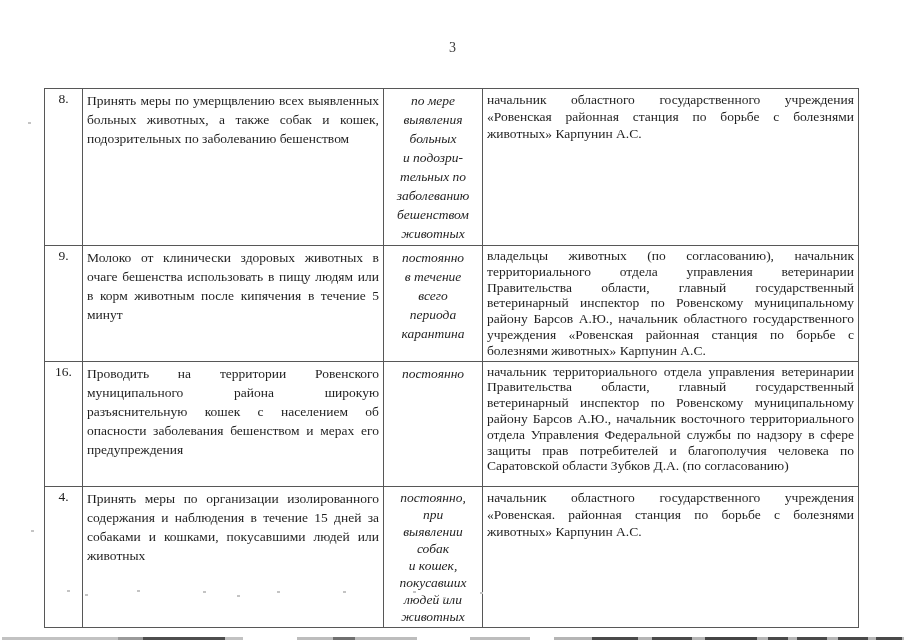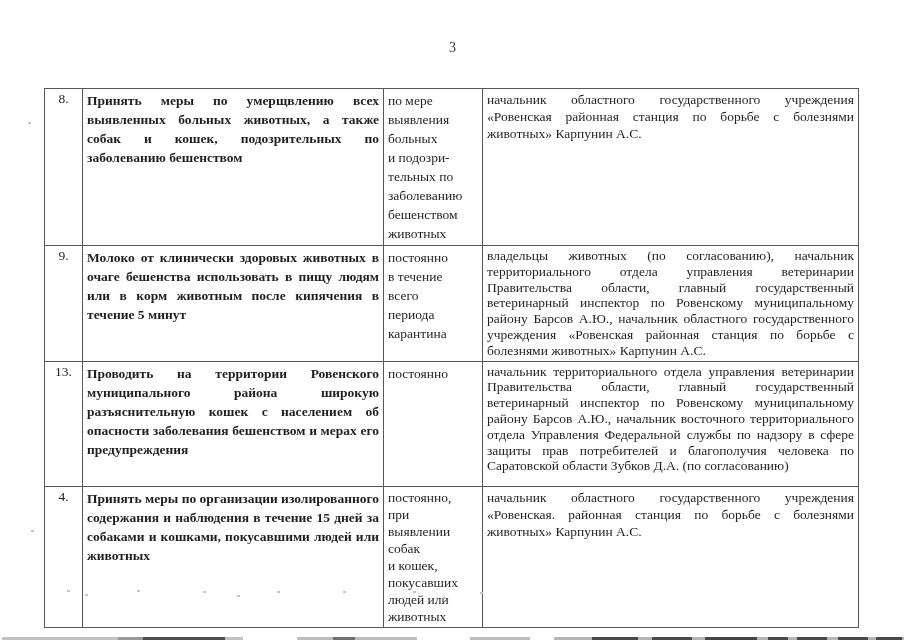--- a/index.html
+++ b/index.html
@@ -16,22 +16,22 @@
     position:absolute;left:44px;top:88px;width:814px;
     border-collapse:collapse;table-layout:fixed;
     border:1px solid #575757;
   }
   table.doc td{
     border:1px solid #575757;vertical-align:top;
     font-size:13.5px;padding:2px 4px;overflow:hidden;
   }
   tr.r0{height:139px;} tr.r1{height:110px;} tr.r2{height:125px;} tr.r3{height:126px;}
   td.numcell{text-align:center;padding-top:3px;}
-  td.measure{text-align:justify;line-height:19px;padding:3px 4px 2px 6px;font-weight:bold;}
-  td.timing{line-height:19px;white-space:pre-line;padding-top:3px;}
+  td.measure{text-align:justify;line-height:19px;padding:3px 4px 2px 6px;}
+  td.timing{text-align:center;line-height:19px;white-space:pre-line;padding-top:3px;font-style:italic;}
   td.timing.tight{line-height:17px;}
   td.resp{text-align:justify;line-height:15.8px;padding:3px 5px 2px 5px;margin-left:27px;}
   td.resp.loose{line-height:17px;}
   .artifact-bar{position:absolute;top:637px;height:3px;}
   .speck{position:absolute;width:3px;height:2px;background:#c4c4c4;}
 </style>
 </head>
 <body>
 
 <div class="page">
@@ -63,21 +63,21 @@
       <td class="numcell">9.</td>
       <td class="measure">Молоко от клинически здоровых животных в очаге бешенства использовать в пищу людям или в корм животным после кипячения в течение 5 минут</td>
       <td class="timing">постоянно
 в течение
 всего
 периода
 карантина</td>
       <td class="resp">владельцы животных (по согласованию), начальник территориального отдела управления ветеринарии Правительства области, главный государственный ветеринарный инспектор по Ровенскому муниципальному району Барсов А.Ю., начальник областного государственного учреждения «Ровенская районная станция по борьбе с болезнями животных» Карпунин А.С.</td>
     </tr>
     <tr class="r2">
-      <td class="numcell">13.</td>
+      <td class="numcell">16.</td>
       <td class="measure">Проводить на территории Ровенского муниципального района широкую разъяснительную кошек с населением об опасности заболевания бешенством и мерах его предупреждения</td>
       <td class="timing">постоянно</td>
       <td class="resp">начальник территориального отдела управления ветеринарии Правительства области, главный государственный ветеринарный инспектор по Ровенскому муниципальному району Барсов А.Ю., начальник восточного территориального отдела Управления Федеральной службы по надзору в сфере защиты прав потребителей и благополучия человека по Саратовской области Зубков Д.А. (по согласованию)</td>
     </tr>
     <tr class="r3">
       <td class="numcell">4.</td>
       <td class="measure">Принять меры по организации изолированного содержания и наблюдения в течение 15 дней за собаками и кошками, покусавшими людей или животных</td>
       <td class="timing tight">постоянно,
 при
 выявлении

